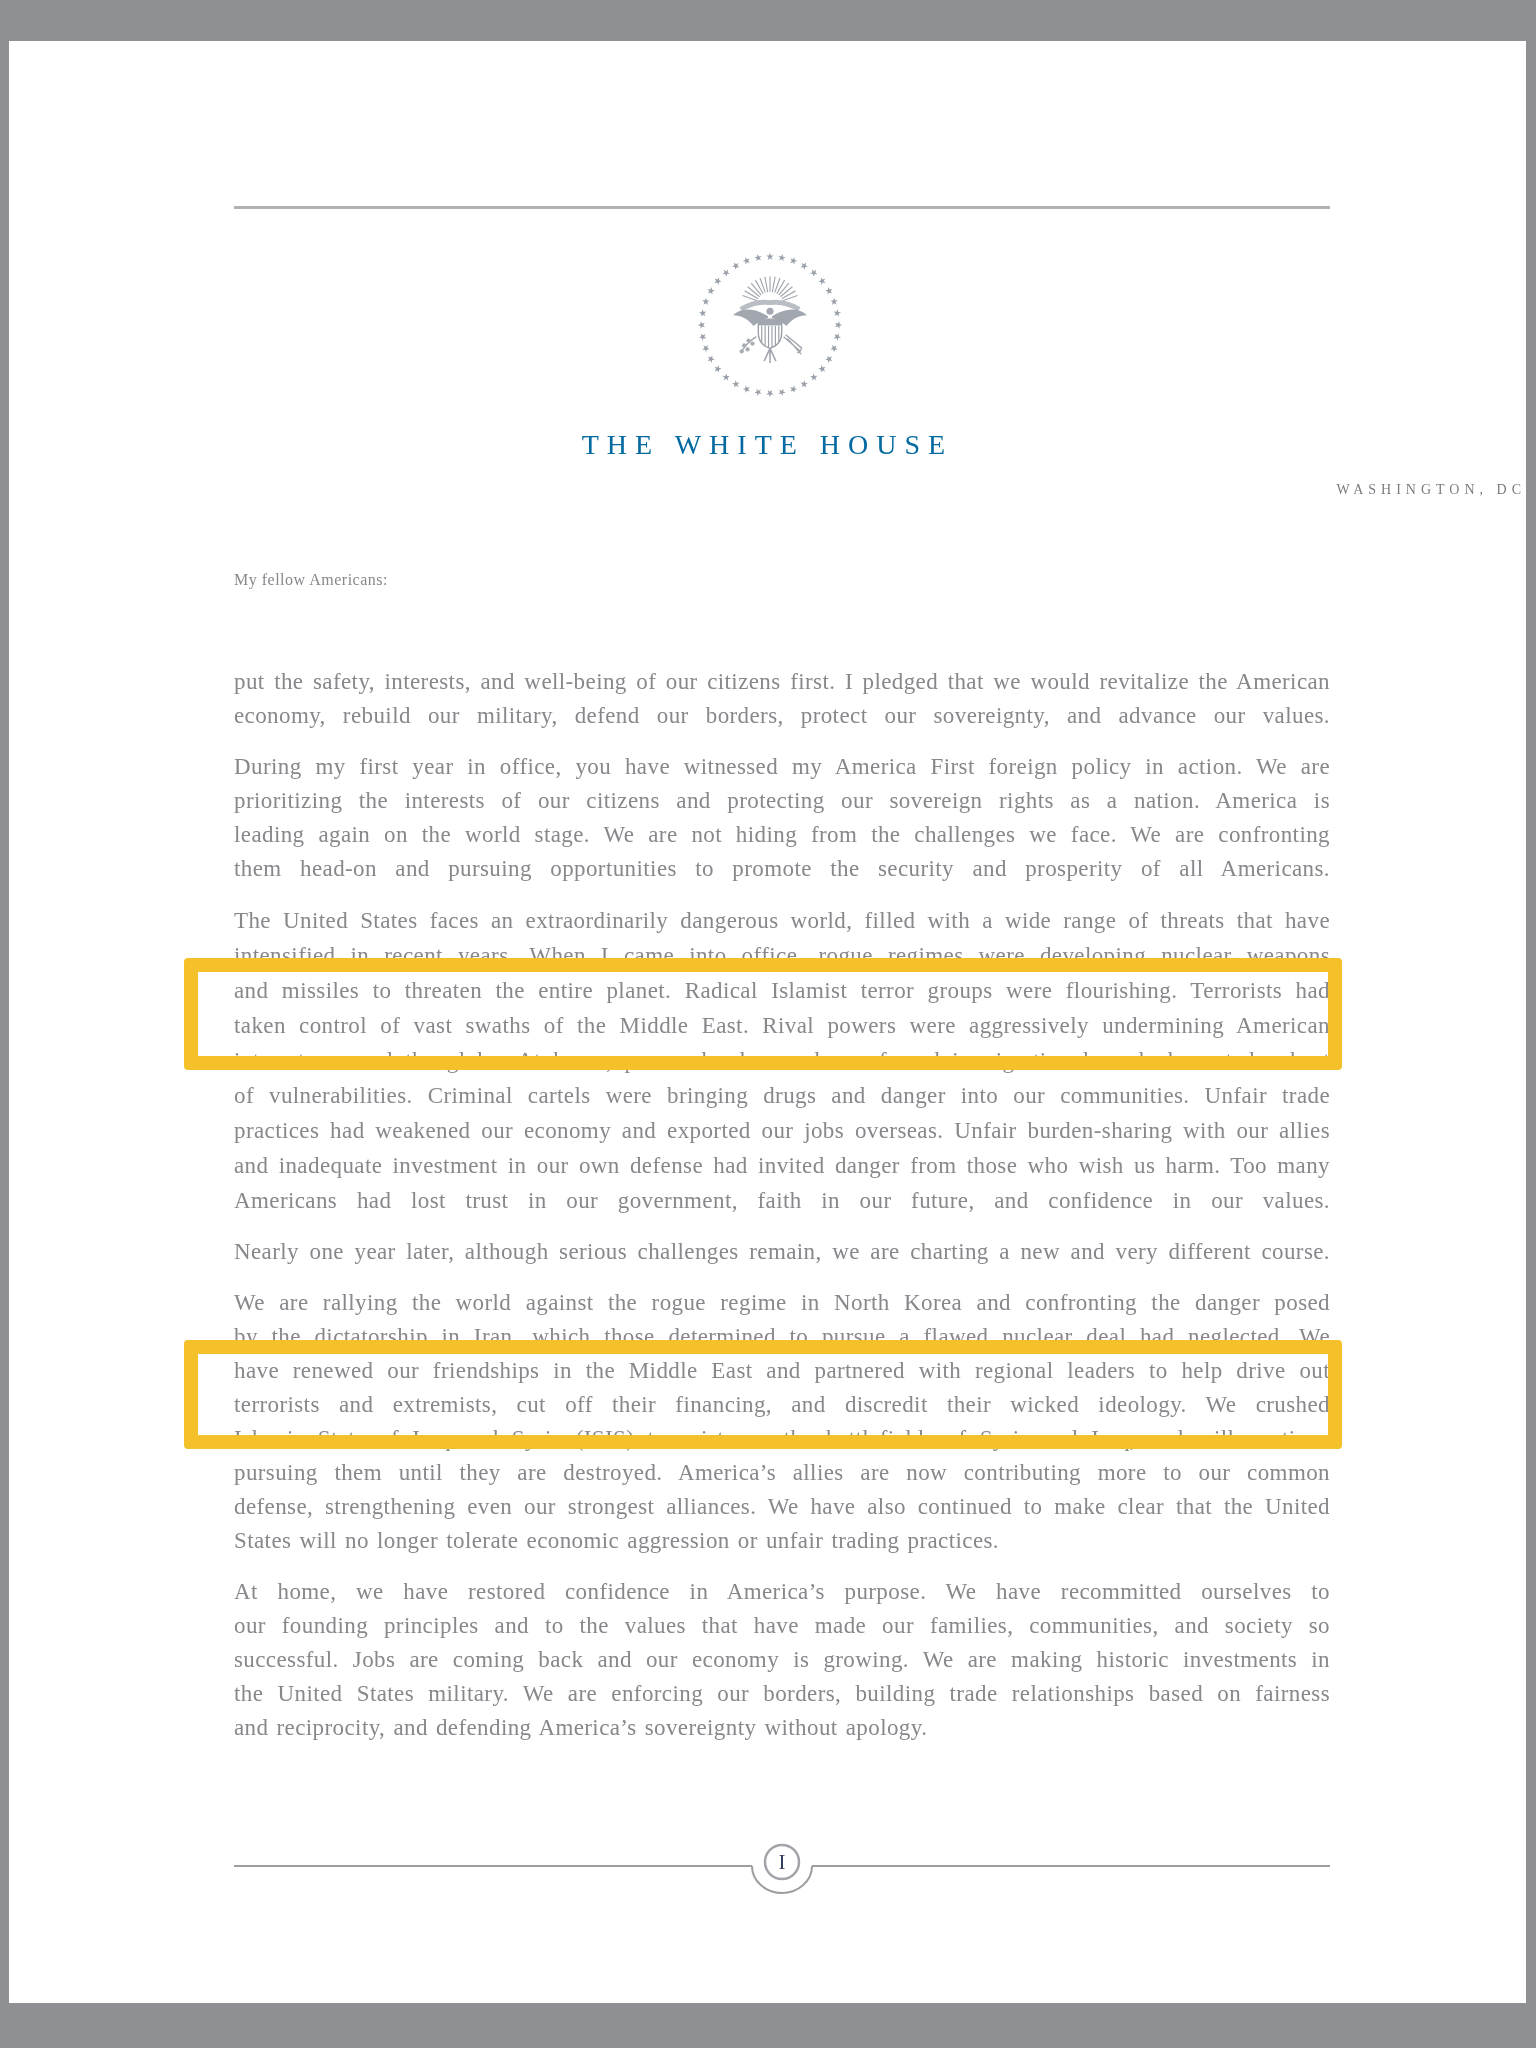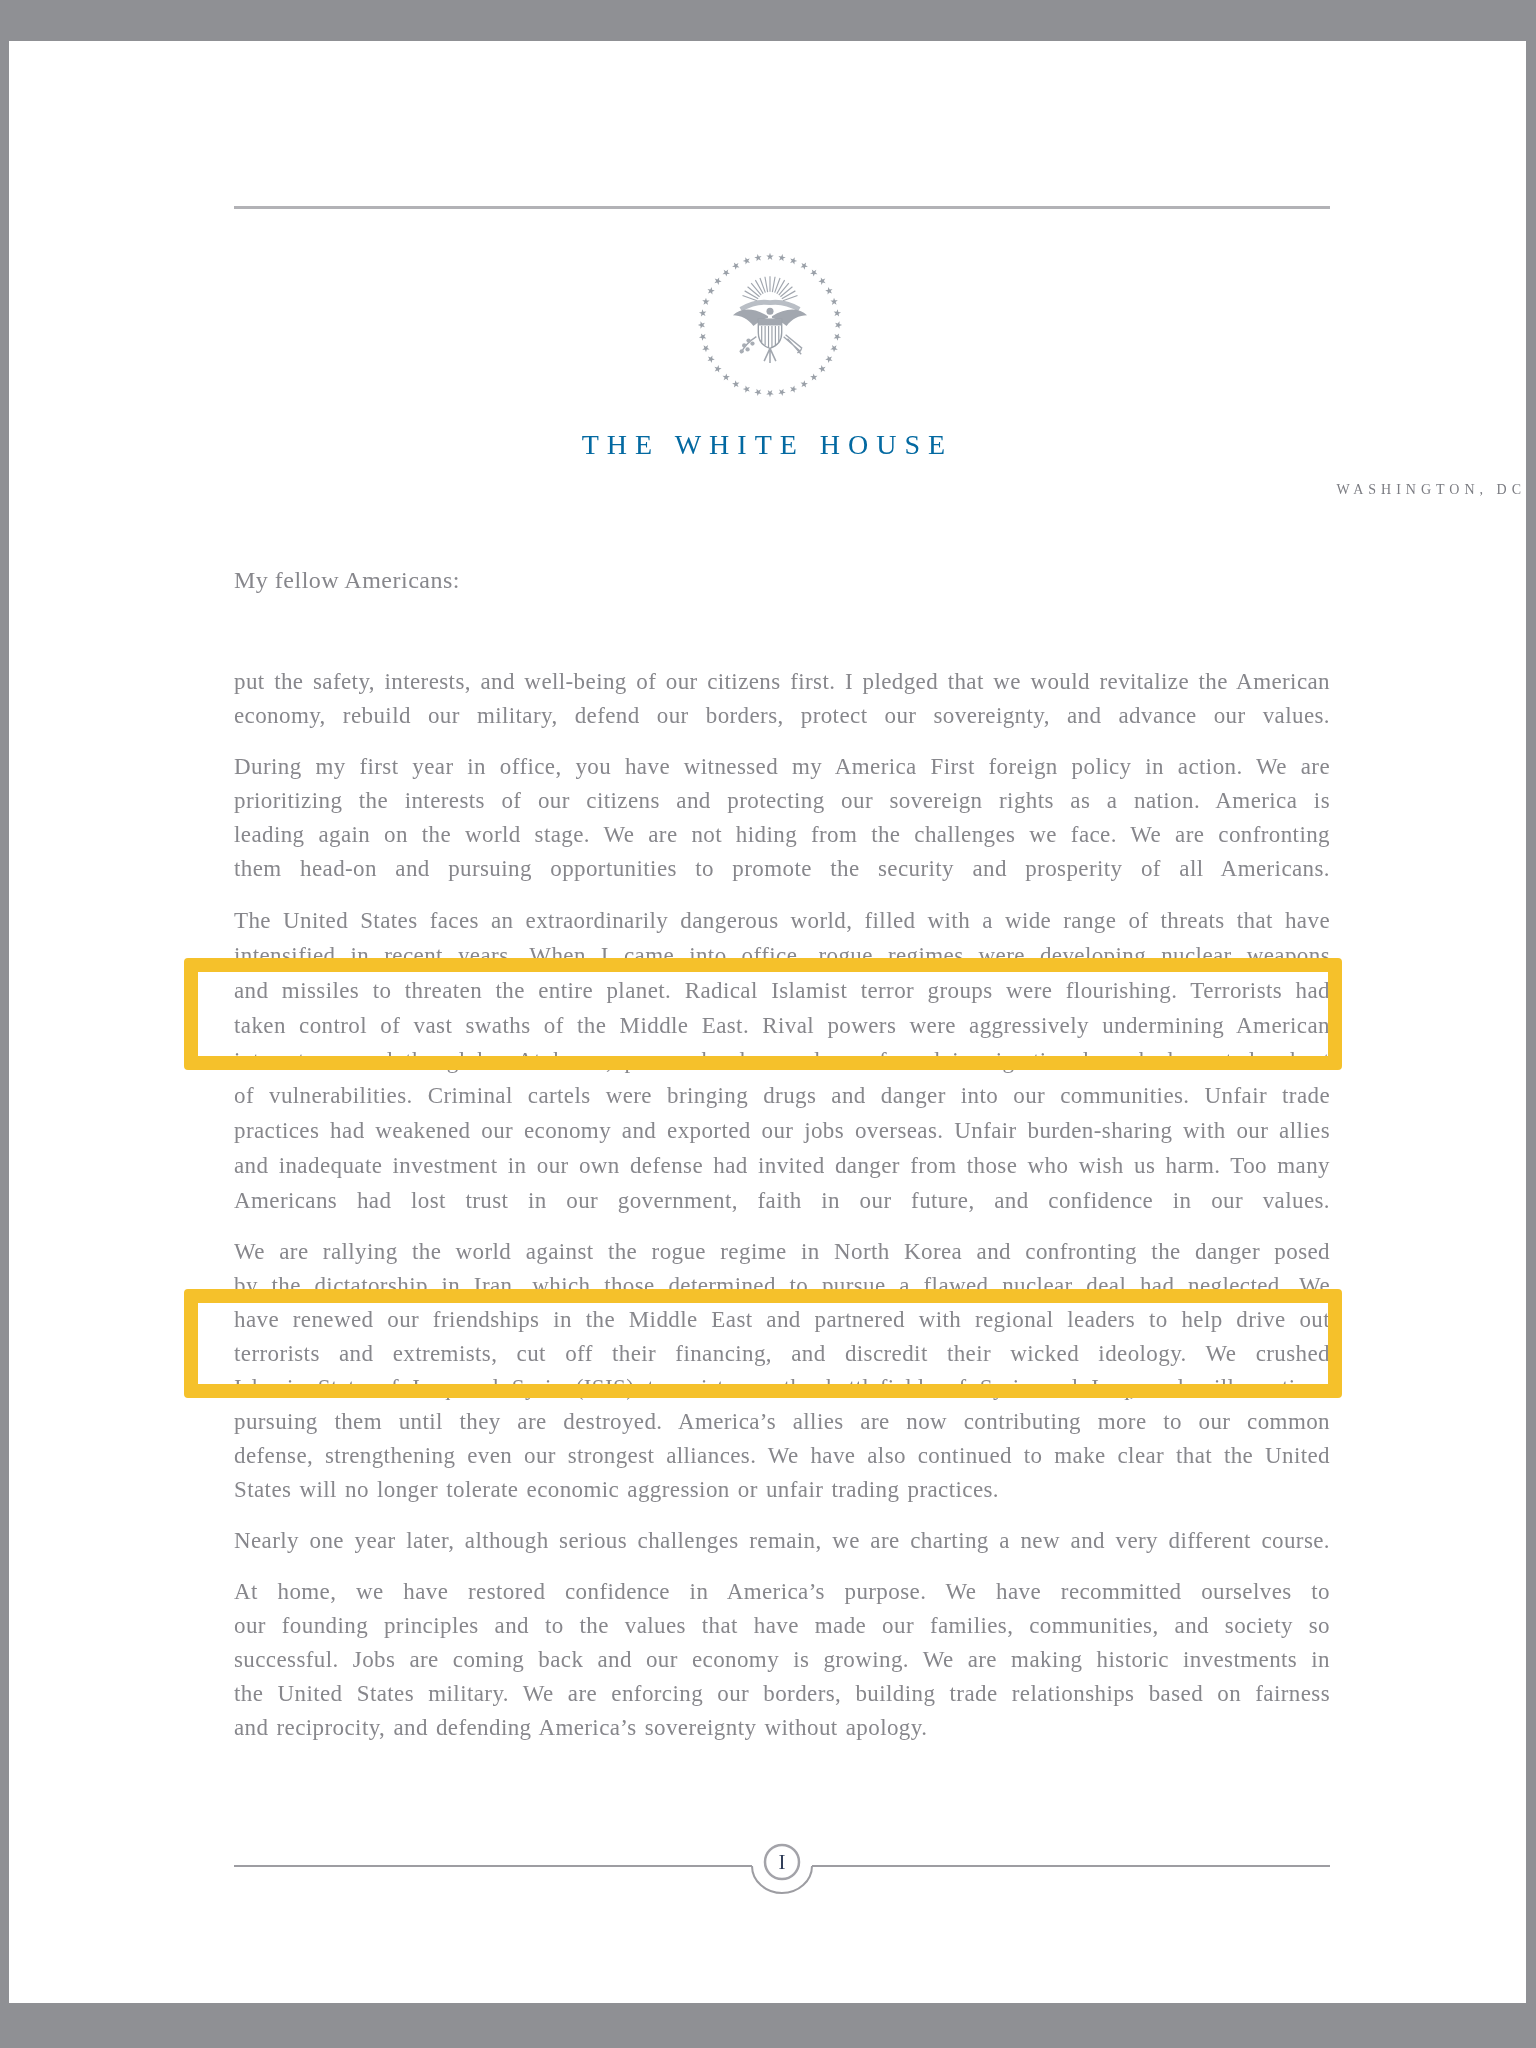--- a/index.html
+++ b/index.html
@@ -10,21 +10,21 @@
   .top-rule{position:absolute;left:225px;top:165px;width:1096px;height:3px;background:#b2b2b6;}
 
   .seal{position:absolute;left:683px;top:206px;width:156px;height:156px;}
 
   .wh-title{position:absolute;left:0;top:388px;width:100%;text-align:center;
             font-size:28px;letter-spacing:8px;color:#0369a1;white-space:nowrap;}
   .wh-sub{position:absolute;left:0;top:441px;width:100%;text-align:right;
           font-size:14px;letter-spacing:5px;color:#7b7c82;white-space:nowrap;}
 
   .letter{position:absolute;left:225px;top:522px;width:1096px;color:#87878c;}
-  .salutation{font-size:24px;line-height:34px;letter-spacing:.5px;}
+  .salutation{font-size:16px;line-height:34px;letter-spacing:.5px;}
   .para{margin:17px 0 0 0;font-size:23px;line-height:34px;letter-spacing:.4px;word-spacing:2px;}
   .para.first{margin-top:68px;}
   .para.nine{line-height:35px;}
   .para.rel{position:relative;}
   .ln{text-align:justify;text-align-last:justify;}
   .ln.end{text-align-last:left;}
 
   .hlbox{position:absolute;left:-50px;right:-12px;box-sizing:border-box;
          border:14px solid #F5C12B;border-radius:4px;background:transparent;pointer-events:none;}
   .hlbox.b1{top:55px;height:112px;}
@@ -139,34 +139,34 @@
         <div class="ln">and missiles to threaten the entire planet. Radical Islamist terror groups were flourishing. Terrorists had</div>
         <div class="ln">taken control of vast swaths of the Middle East. Rival powers were aggressively undermining American</div>
         <div class="ln">interests around the globe. At home, porous borders and unenforced immigration laws had created a host</div>
         <div class="ln">of vulnerabilities. Criminal cartels were bringing drugs and danger into our communities. Unfair trade</div>
         <div class="ln">practices had weakened our economy and exported our jobs overseas. Unfair burden-sharing with our allies</div>
         <div class="ln">and inadequate investment in our own defense had invited danger from those who wish us harm. Too many</div>
         <div class="ln">Americans had lost trust in our government, faith in our future, and confidence in our values.</div>
         <div class="hlbox b1"></div>
       </div>
 
+      <div class="para">
+        <div class="ln">Nearly one year later, although serious challenges remain, we are charting a new and very different course.</div>
+      </div>
+
       <div class="para rel">
         <div class="ln">We are rallying the world against the rogue regime in North Korea and confronting the danger posed</div>
         <div class="ln">by the dictatorship in Iran, which those determined to pursue a flawed nuclear deal had neglected. We</div>
         <div class="ln">have renewed our friendships in the Middle East and partnered with regional leaders to help drive out</div>
         <div class="ln">terrorists and extremists, cut off their financing, and discredit their wicked ideology. We crushed</div>
         <div class="ln">Islamic State of Iraq and Syria (ISIS) terrorists on the battlefields of Syria and Iraq, and will continue</div>
         <div class="ln">pursuing them until they are destroyed. America’s allies are now contributing more to our common</div>
         <div class="ln">defense, strengthening even our strongest alliances. We have also continued to make clear that the United</div>
         <div class="ln end">States will no longer tolerate economic aggression or unfair trading practices.</div>
         <div class="hlbox b2"></div>
-      </div>
-
-      <div class="para">
-        <div class="ln">Nearly one year later, although serious challenges remain, we are charting a new and very different course.</div>
       </div>
 
       <div class="para">
         <div class="ln">At home, we have restored confidence in America’s purpose. We have recommitted ourselves to</div>
         <div class="ln">our founding principles and to the values that have made our families, communities, and society so</div>
         <div class="ln">successful. Jobs are coming back and our economy is growing. We are making historic investments in</div>
         <div class="ln">the United States military. We are enforcing our borders, building trade relationships based on fairness</div>
         <div class="ln end">and reciprocity, and defending America’s sovereignty without apology.</div>
       </div>
     </div>

